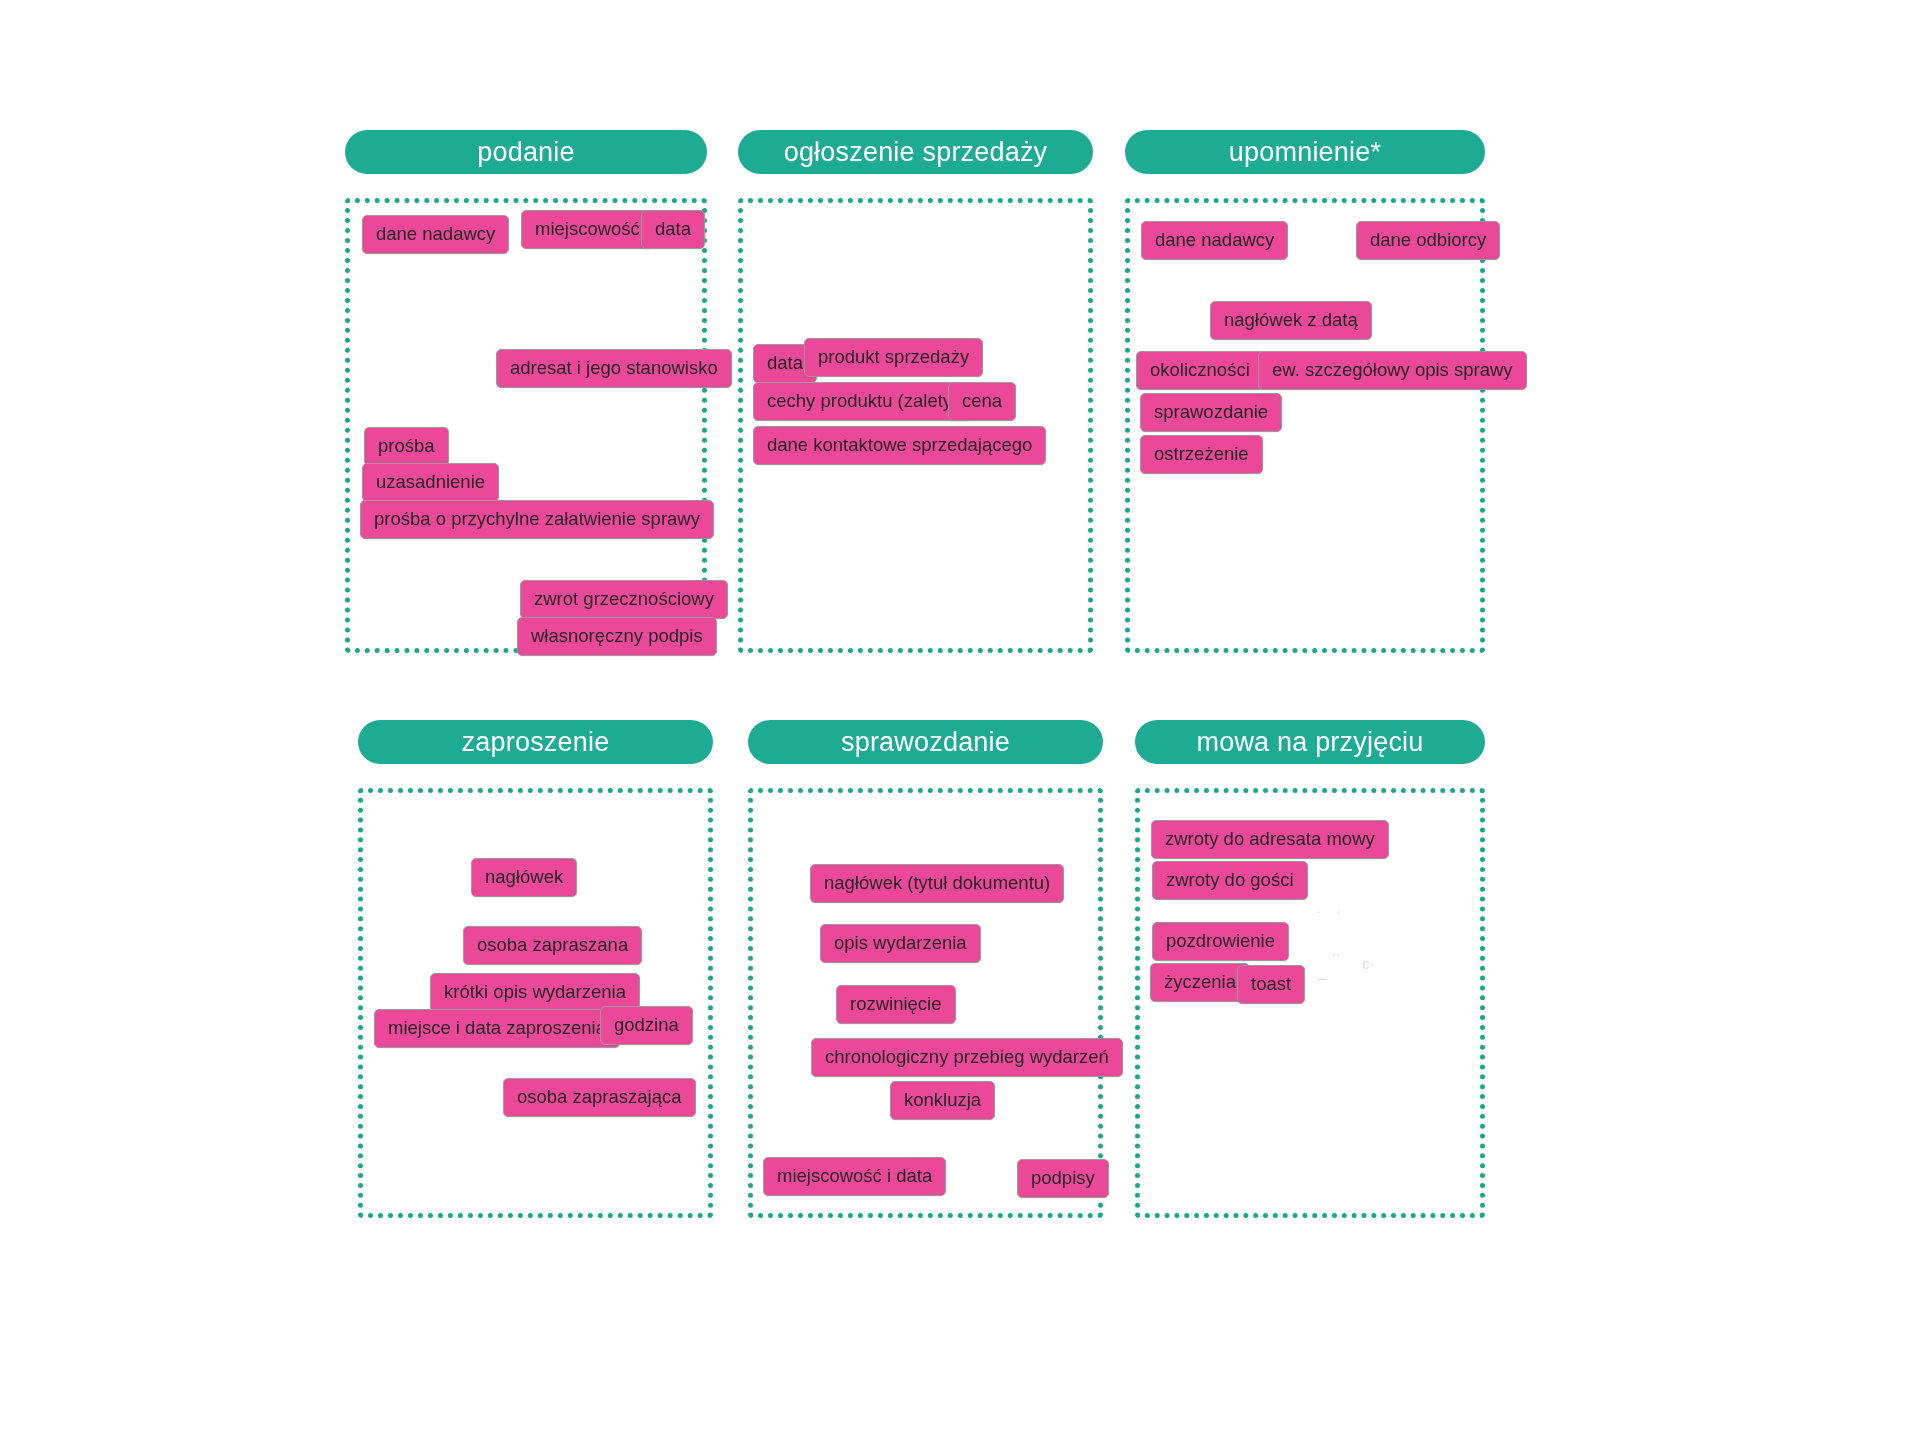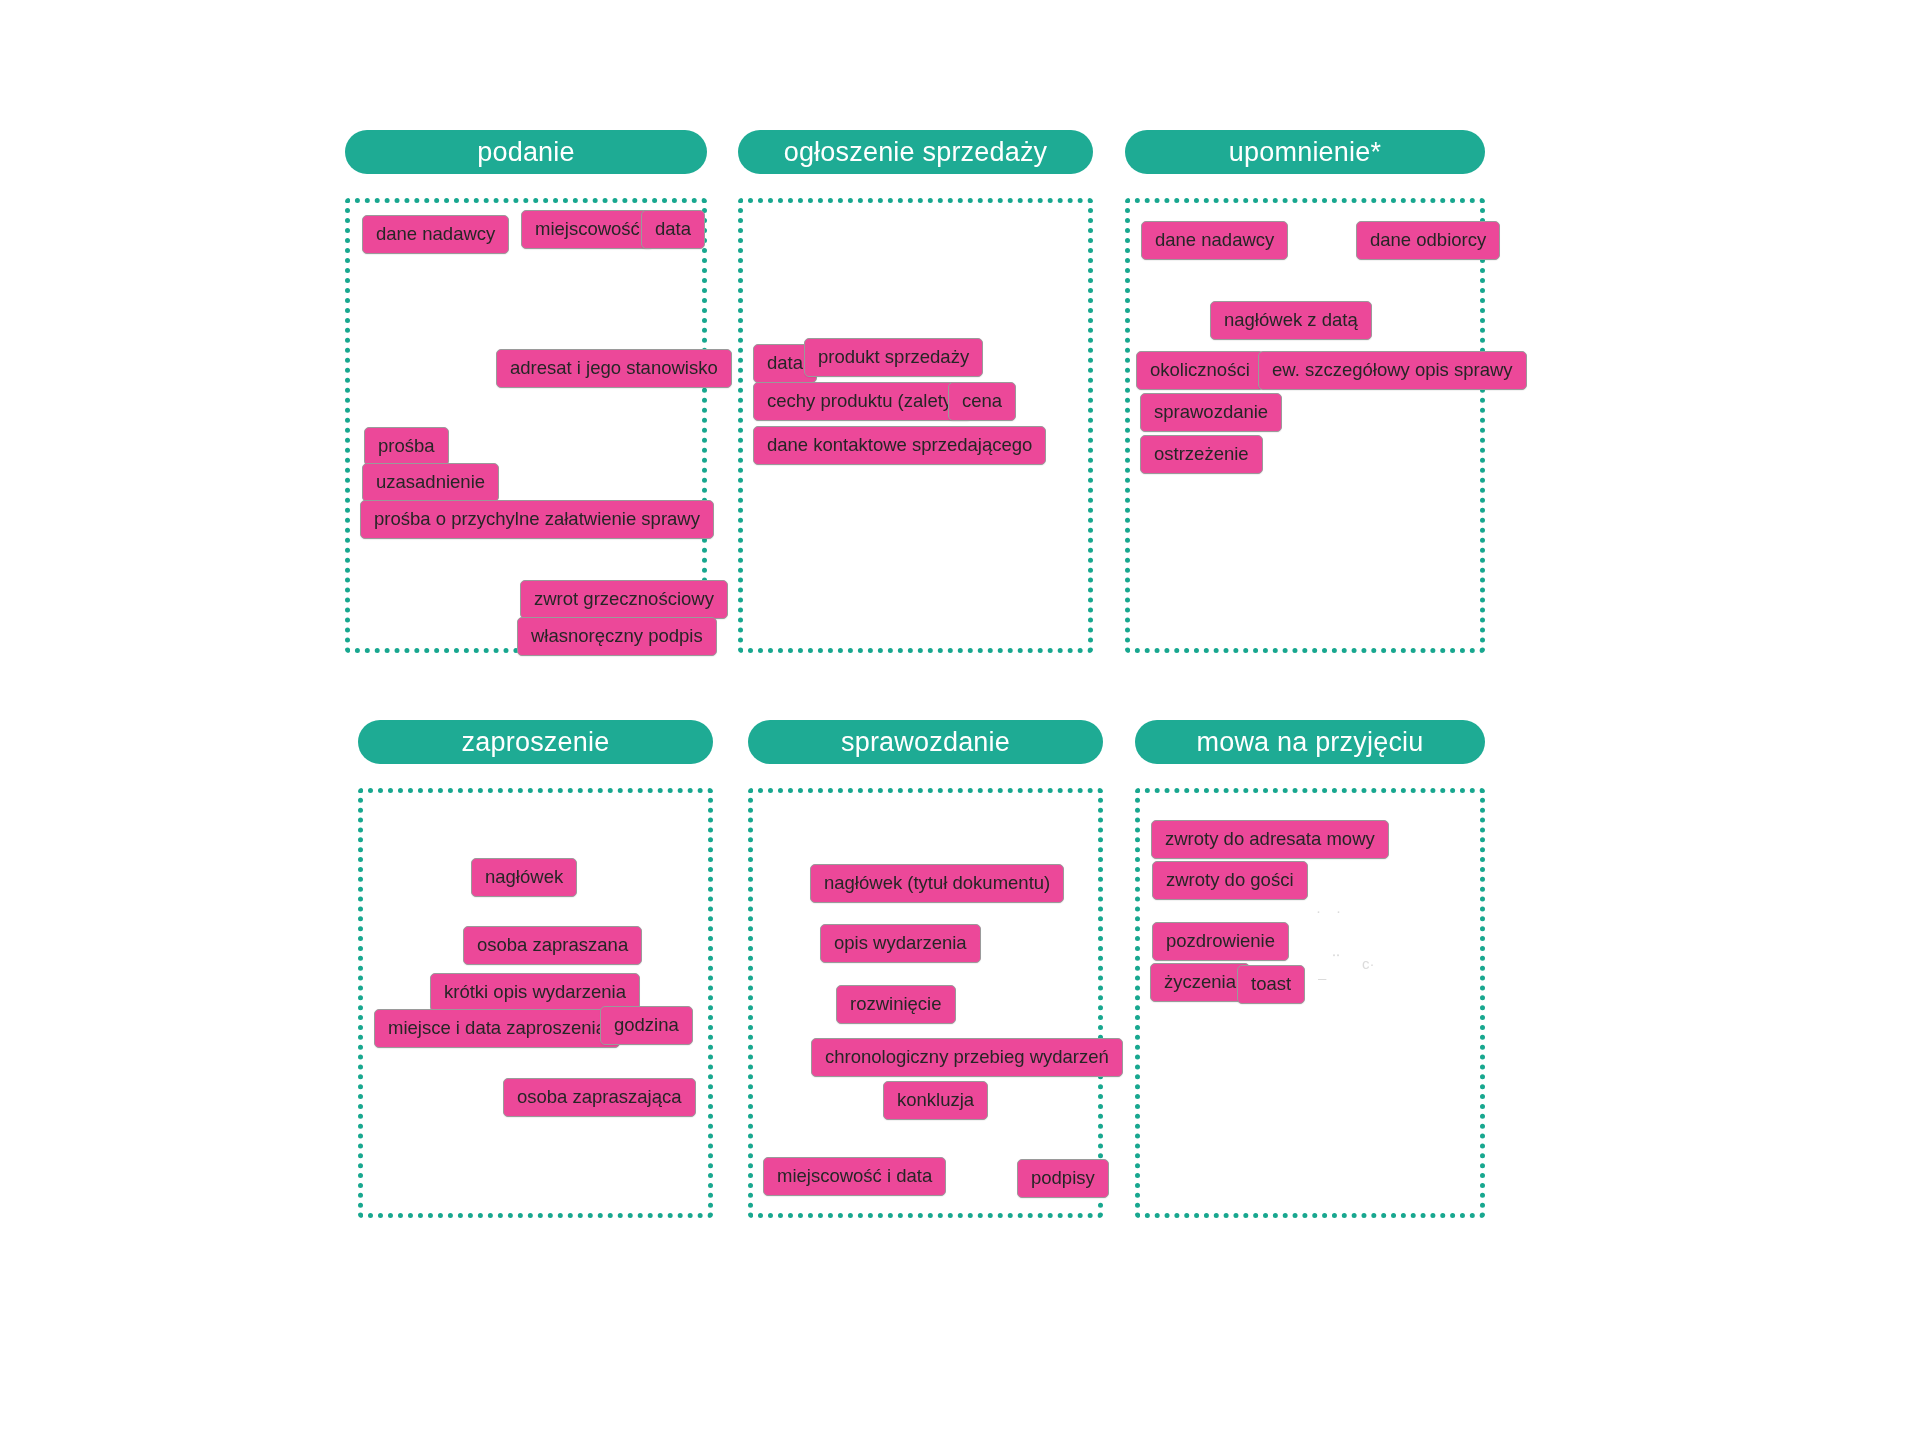--- a/index.html
+++ b/index.html
@@ -132,21 +132,21 @@
     </div>
   </div>
 
   <div class="card" style="left:748px; top:720px; width:355px;">
     <div class="card-header">sprawozdanie</div>
     <div class="card-body" style="height:430px;">
       <div class="pill" style="left:57px;  top:71px;">nagłówek (tytuł dokumentu)</div>
       <div class="pill" style="left:67px;  top:131px;">opis wydarzenia</div>
       <div class="pill" style="left:83px;  top:192px;">rozwinięcie</div>
       <div class="pill" style="left:58px;  top:245px;">chronologiczny przebieg wydarzeń</div>
-      <div class="pill" style="left:130px; top:288px;">konkluzja</div>
+      <div class="pill" style="left:137px; top:288px;">konkluzja</div>
       <div class="pill" style="left:10px;  top:364px;">miejscowość i data</div>
       <div class="pill" style="left:264px; top:366px;">podpisy</div>
     </div>
   </div>
 
   <div class="card" style="left:1135px; top:720px; width:350px;">
     <div class="card-header">mowa na przyjęciu</div>
     <div class="card-body" style="height:430px;">
       <div class="pill" style="left:11px; top:27px;">zwroty do adresata mowy</div>
       <div class="pill" style="left:12px; top:68px;">zwroty do gości</div>

